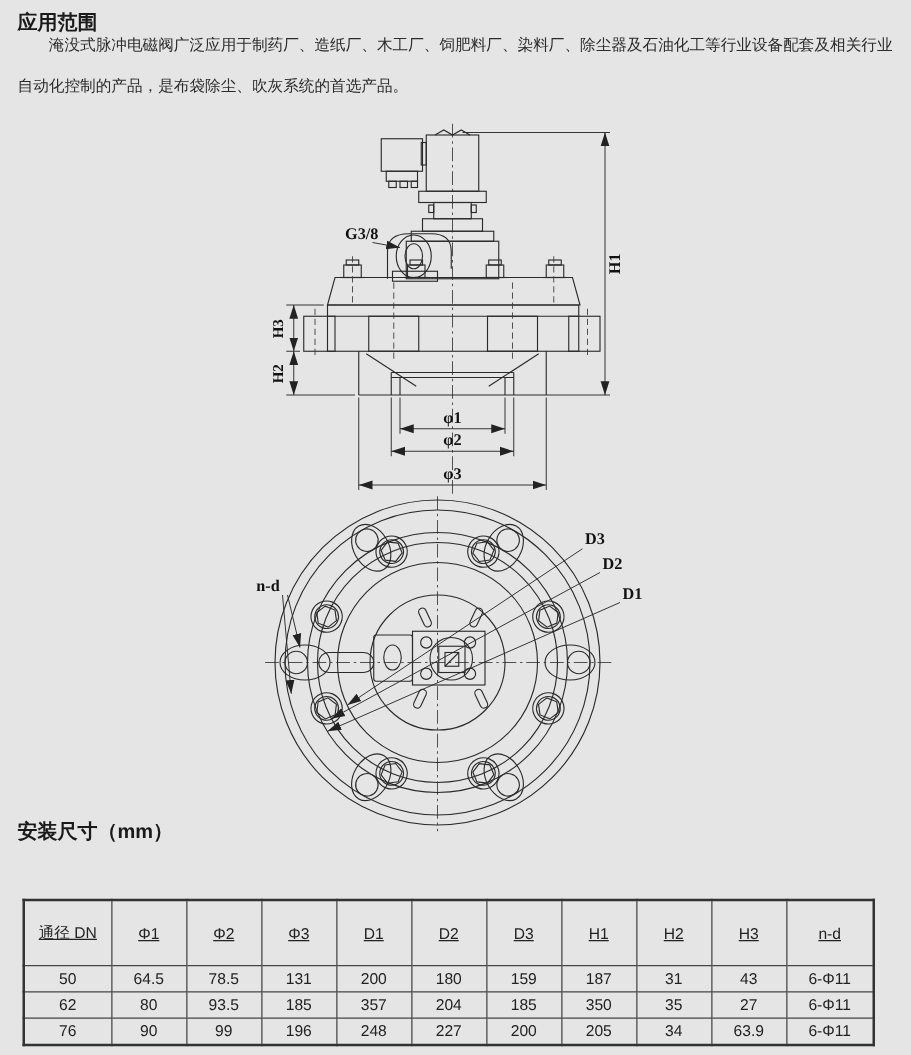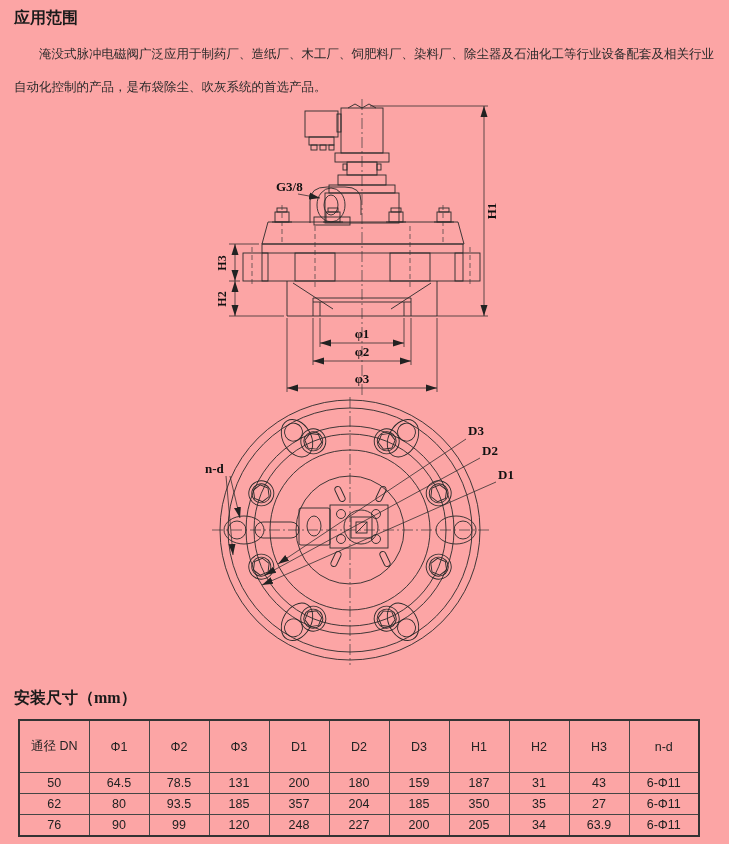--- a/index.html
+++ b/index.html
@@ -1,37 +1,37 @@
 <!DOCTYPE html>
 <html><head>
 <meta charset="utf-8">
 <style>
   html,body{margin:0;padding:0;background:#fff;}
-  #page{position:relative;width:729px;height:844px;background:#fca5a5;overflow:hidden;
+  #page{position:relative;width:729px;height:844px;background:#e5e5e5;overflow:hidden;
         font-family:"Liberation Sans",sans-serif;color:#222;}
   .h-title{position:absolute;left:14px;margin:0;font-size:16px;font-weight:700;color:#1a1a1a;}
   #title1{top:8px;}
-  #title2{top:688px;font-family:Liberation Serif, serif;}
-  #intro{position:absolute;top:38px;left:14px;width:701px;margin:0;
+  #title2{top:655px;}
+  #intro{position:absolute;top:20px;left:14px;width:701px;margin:0;
          font-size:12.5px;line-height:33px;color:#2b2b2b;text-indent:2em;}
   #drawing{position:absolute;top:95px;left:0;}
   
   .ln{stroke:#2a2a2a;stroke-width:0.9;fill:none;}
   .thin{stroke:#2a2a2a;stroke-width:0.75;fill:none;}
   .cl{stroke:#3a3a3a;stroke-width:0.7;fill:none;stroke-dasharray:11 3 2 3;}
   .hd{stroke:#3a3a3a;stroke-width:0.7;fill:none;stroke-dasharray:5 3;}
   .dim{font-family:"Liberation Serif",serif;font-weight:700;font-size:13px;fill:#111;stroke:none;}
   .dim2{font-family:"Liberation Serif",serif;font-weight:700;font-size:12px;fill:#111;stroke:none;}
   
   #dims{position:absolute;top:719px;left:18px;width:680px;border-collapse:collapse;
         table-layout:fixed;font-size:12.5px;color:#222;}
   #dims th,#dims td{border:1px solid #454545;text-align:center;vertical-align:middle;
         padding:0;font-weight:400;overflow:hidden;white-space:nowrap;}
   #dims{border:2px solid #333;}
-  #dims thead th{height:51px;}
+  #dims thead th{height:51px;text-decoration:underline;}
   #dims tbody td{height:20px;text-align:center;}
 </style>
 </head>
 <body>
 
 <div id="page">
 
   <h1 id="title1" class="h-title">应用范围</h1>
 
   <p id="intro">淹没式脉冲电磁阀广泛应用于制药厂、造纸厂、木工厂、饲肥料厂、染料厂、除尘器及石油化工等行业设备配套及相关行业自动化控制的产品，是布袋除尘、吹灰系统的首选产品。</p>
@@ -268,21 +268,21 @@
           <td>185</td>
           <td>350</td>
           <td>35</td>
           <td>27</td>
           <td>6-Φ11</td>
         </tr>
         <tr>
           <td>76</td>
           <td>90</td>
           <td>99</td>
-          <td>120</td>
+          <td>196</td>
           <td>248</td>
           <td>227</td>
           <td>200</td>
           <td>205</td>
           <td>34</td>
           <td>63.9</td>
           <td>6-Φ11</td>
         </tr>
       </tbody>
   </table>

